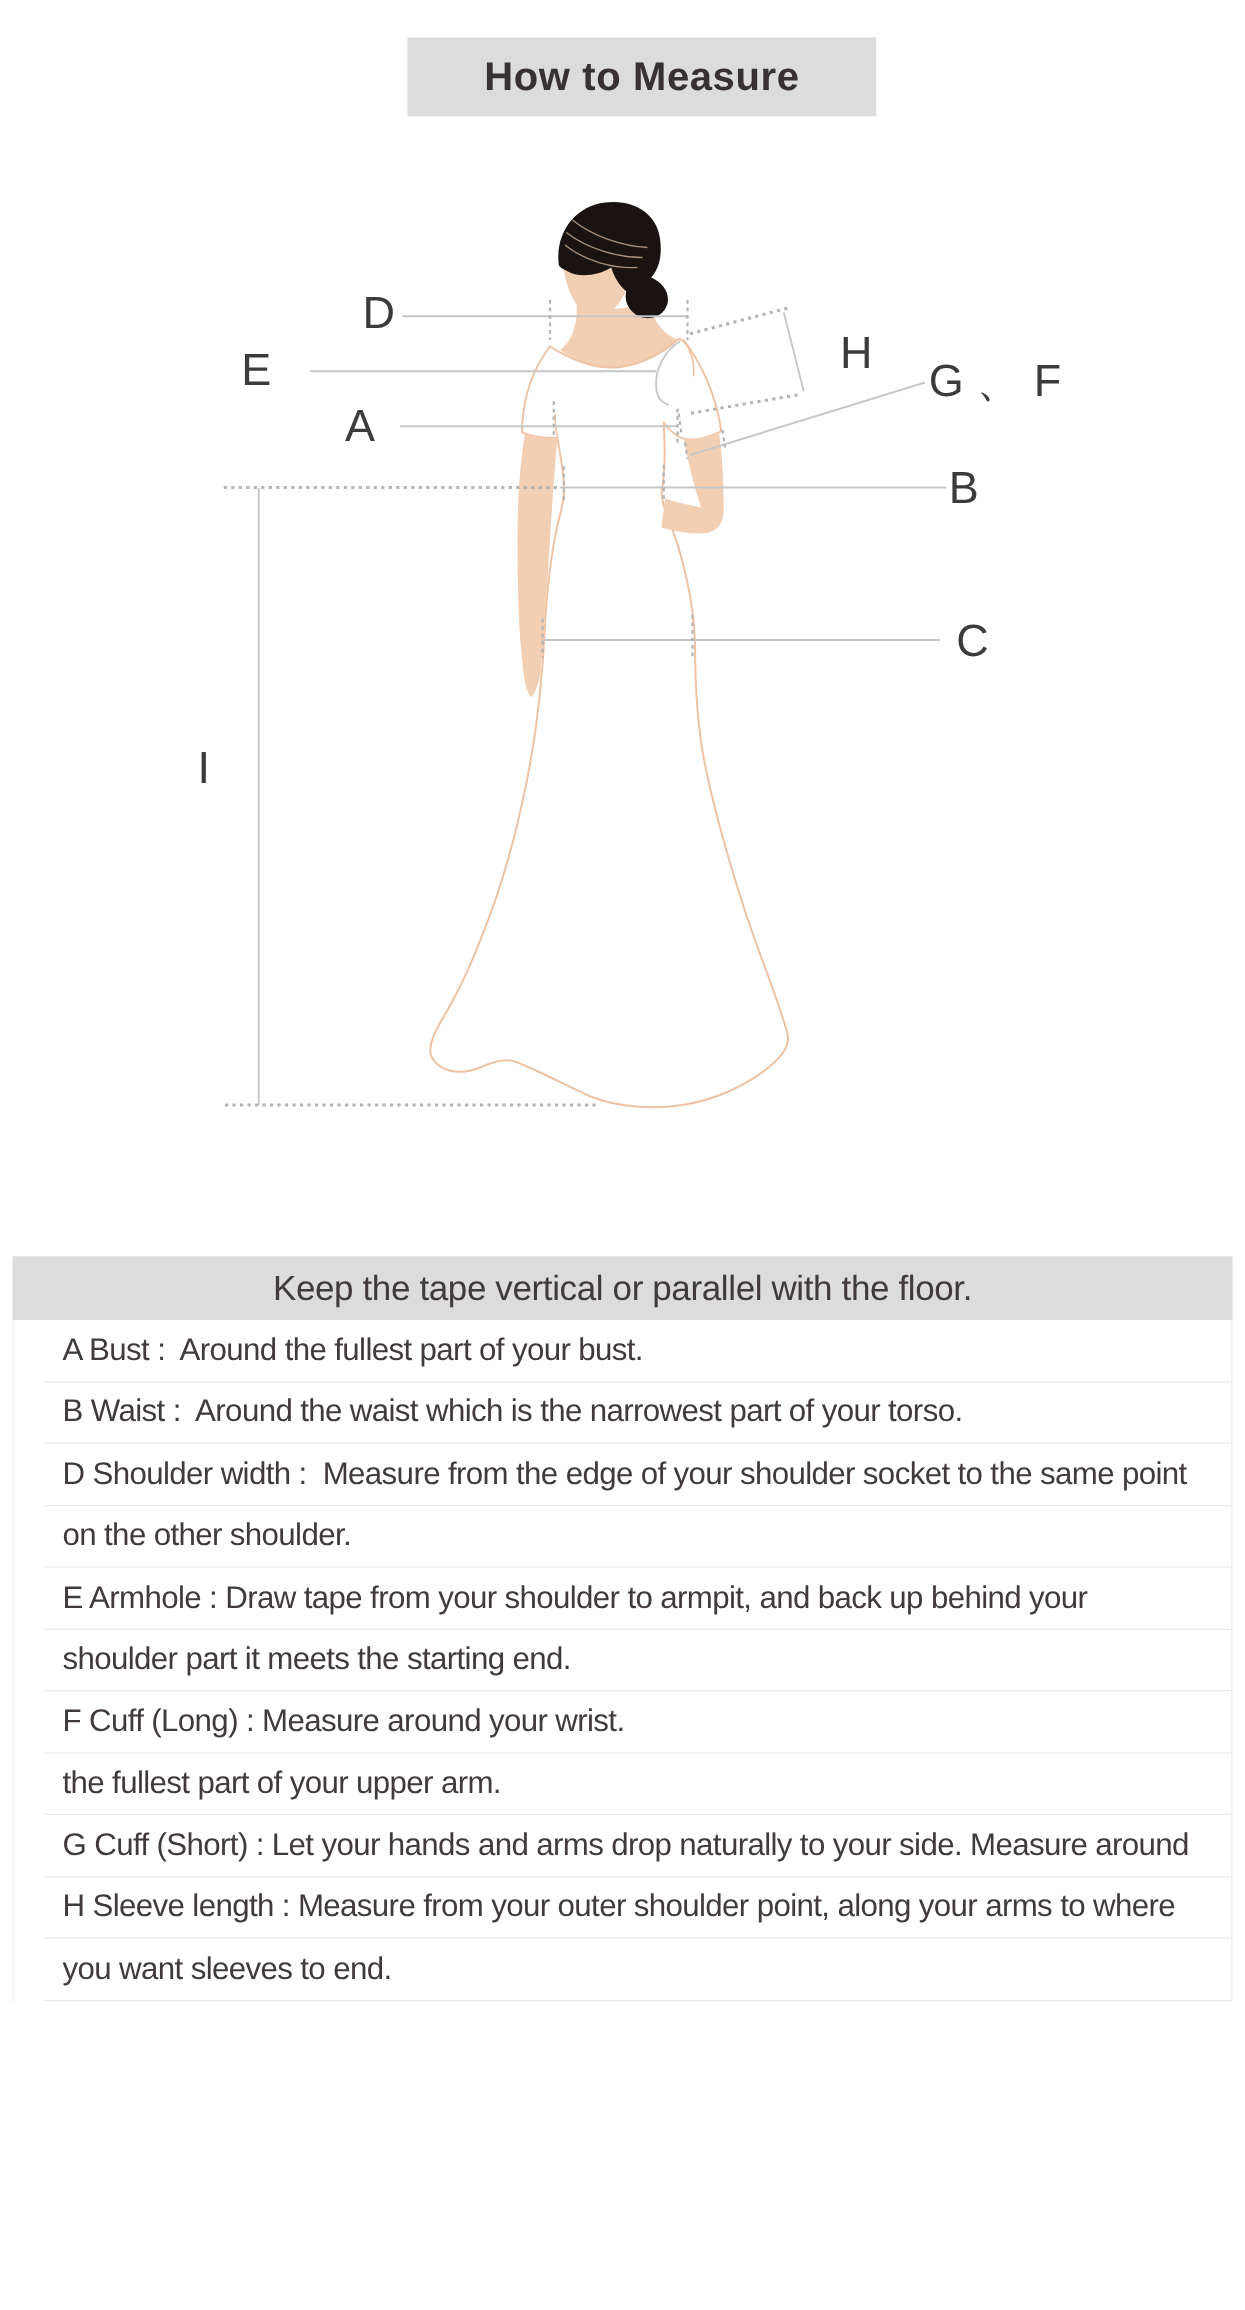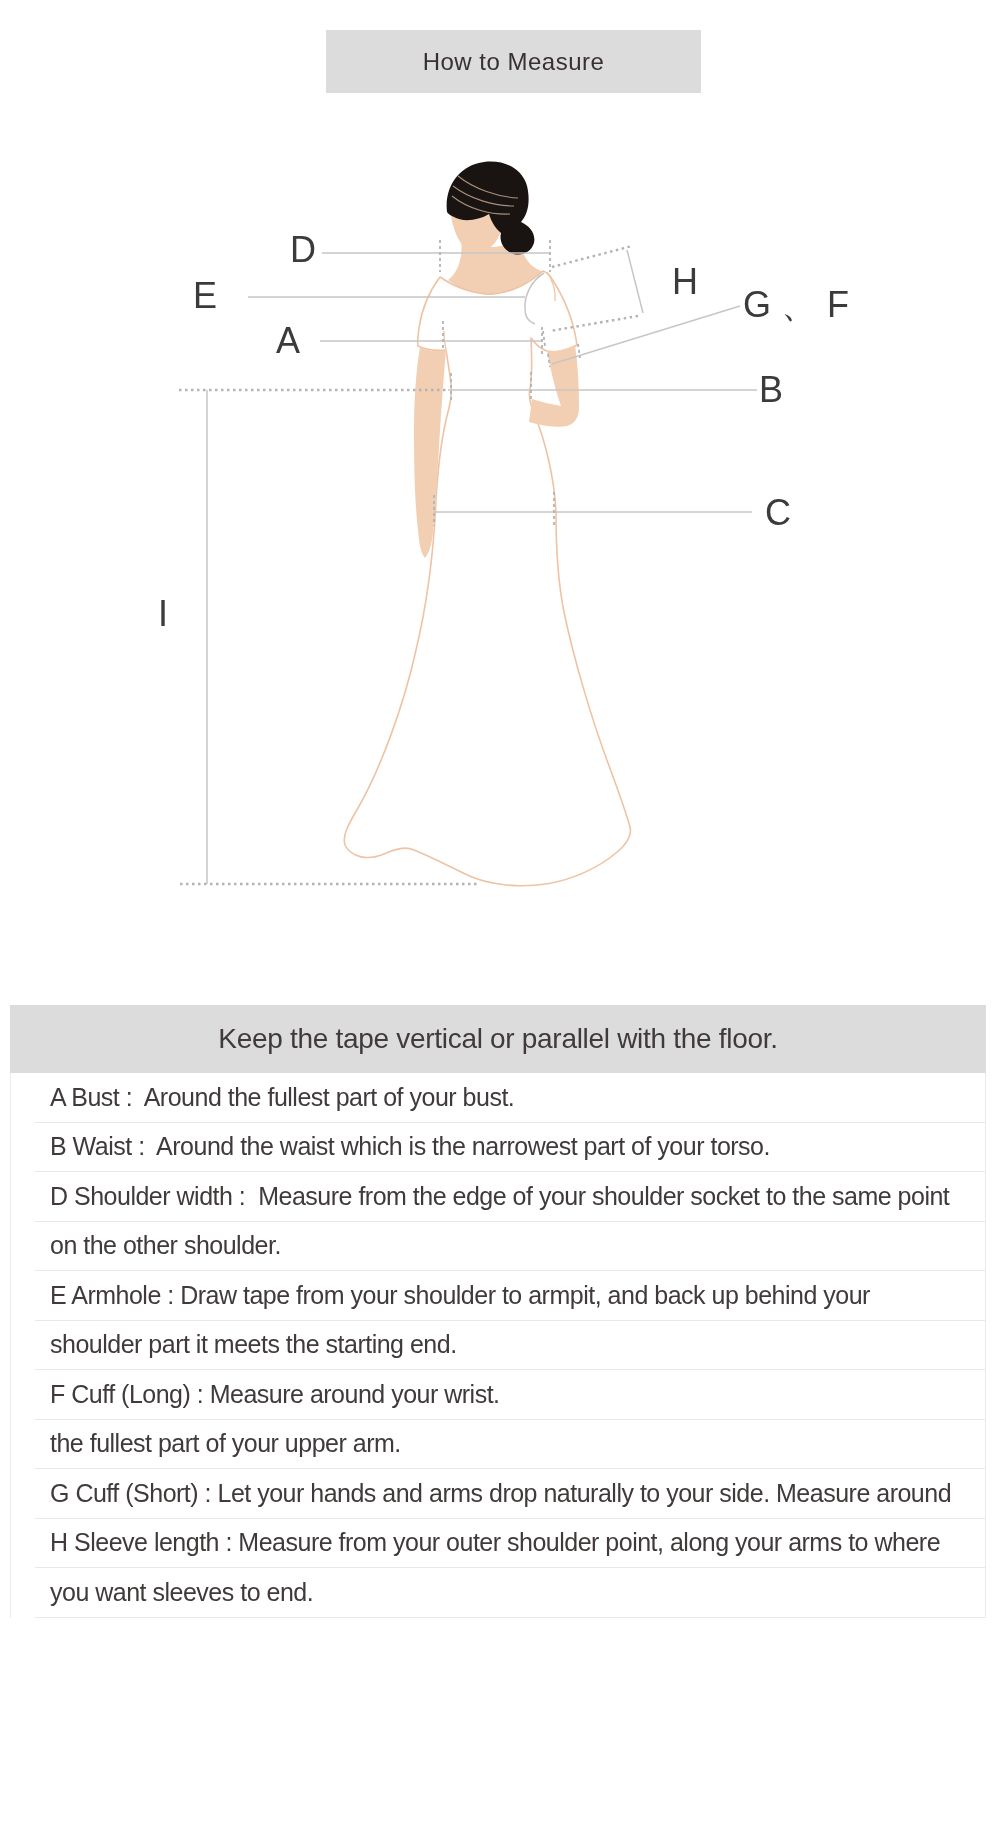--- a/index.html
+++ b/index.html
@@ -7,32 +7,32 @@
     width:996px;height:1848px;position:relative;
     font-family:"Liberation Sans", sans-serif;
     -webkit-font-smoothing:antialiased;
   }
   
   .title-box{
     position:absolute;left:326px;top:30px;width:375px;height:63px;
     background:#dcdcdc;display:flex;align-items:center;justify-content:center;
   }
   .title-box span{
-    font-size:24px;font-weight:400;color:#383134;letter-spacing:0.5px;
+    font-size:32px;font-weight:700;color:#383134;letter-spacing:0.5px;
   }
   
   .figure-wrap{position:absolute;left:0;top:0;width:996px;height:1010px;}
   svg text.meas-label{
     font-family:"Liberation Sans", sans-serif;
     font-size:36px;font-weight:300;fill:#3b3b3b;
   }
   
   .size-table{position:absolute;left:10px;top:1005px;width:976px;}
   .t-header{
-    height:68px;background:#dcdcdc;
+    height:51px;background:#dcdcdc;
     display:flex;align-items:center;justify-content:center;
     font-size:28px;font-weight:300;color:#403a3a;letter-spacing:-0.3px;
   }
   .t-body{border-left:1px solid #ececec;border-right:1px solid #ececec;background:#fff;padding-left:24px;}
   .t-row{
     height:49.5px;box-sizing:border-box;border-bottom:1px solid #e8e8e8;
     display:flex;align-items:center;padding-left:15px;
     font-size:25px;font-weight:300;color:#403a3a;letter-spacing:-0.5px;
     white-space:pre;overflow:visible;
   }

